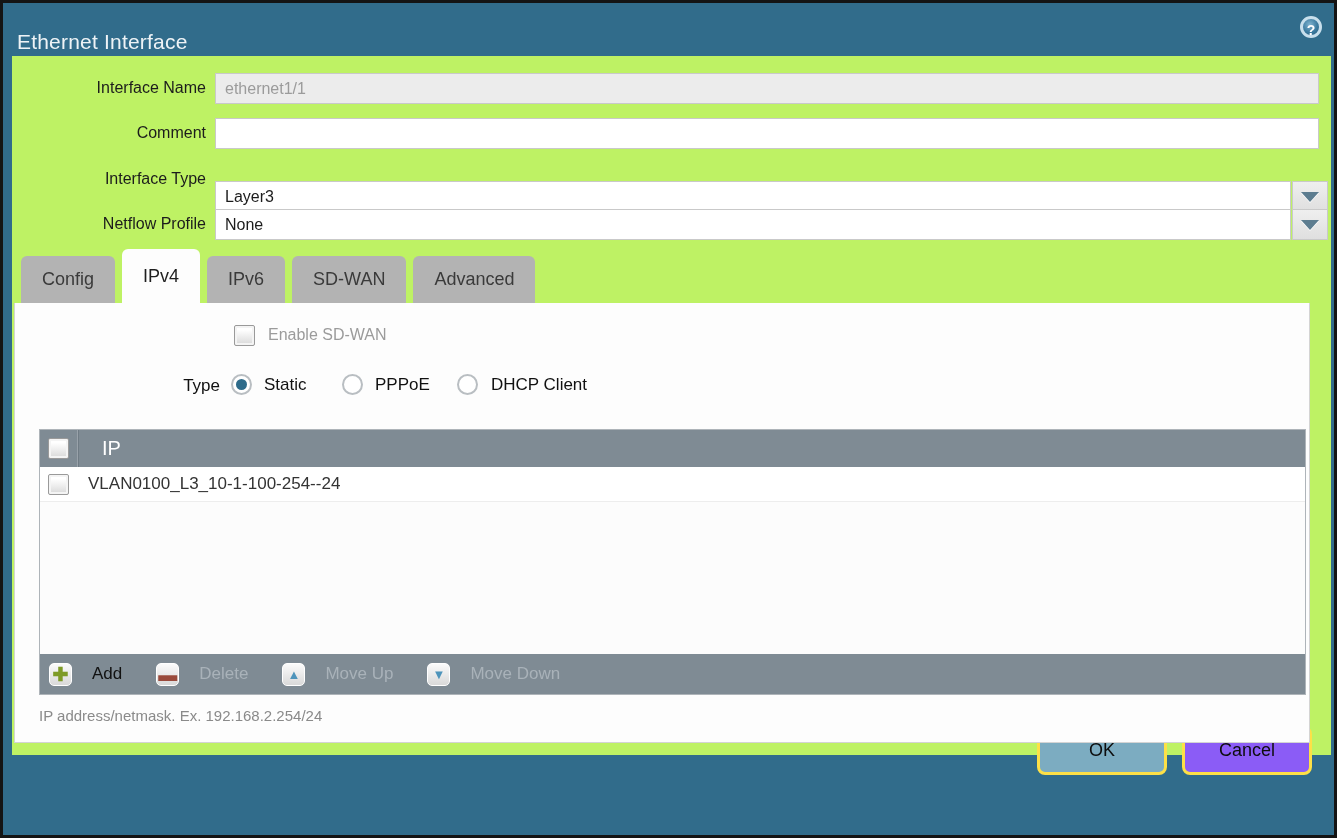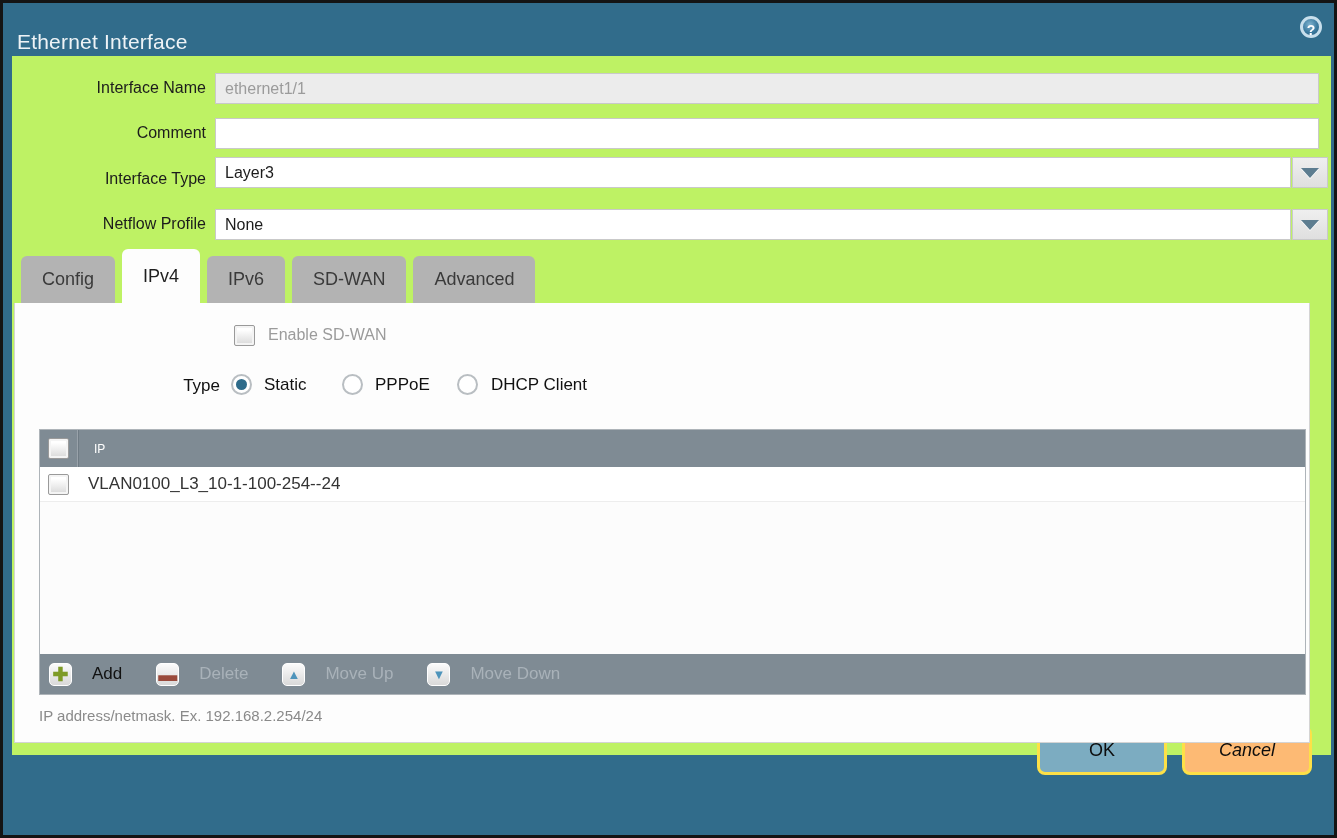--- a/index.html
+++ b/index.html
@@ -59,21 +59,21 @@
   .sdwan-row { position:absolute; left:0; top:22px; width:100%; height:22px; }
   .type-row { position:absolute; left:0; top:71px; width:100%; height:24px; }
   .type-label { position:absolute; left:0; width:205px; text-align:right; font-size:17px;
                 color:#111; line-height:24px; }
 
   
   .ip-table { position:absolute; left:24px; top:126px; width:1267px; border:1px solid #AEB4B9; }
   .tbl-header { height:37px; background:#7F8B94; color:#fff; display:flex; align-items:center; }
   .tbl-header .checkbox { margin:0 8px; }
   .col-div { width:1px; height:37px; background:#99A2AA; box-shadow:1px 0 0 #6F7B84; }
-  .tbl-header-label { margin-left:16px; font-size:12px; }
+  .tbl-header-label { margin-left:24px; font-size:20px; }
   .tbl-row { height:35px; background:#fff; border-bottom:1px solid #EDEDED; display:flex; align-items:center; }
   .tbl-row .checkbox { margin:0 8px; }
   .tbl-cell { margin-left:11px; font-size:17px; color:#333; }
   .tbl-empty { height:152px; background:#FCFCFC; }
 
   
   .toolbar { height:40px; background:#7F8B94; display:flex; align-items:center; padding-left:9px; }
   .tb-btn { display:flex; align-items:center; cursor:pointer; margin-right:34px; }
   .tb-icon { width:23px; height:23px; border-radius:5px; border:1px solid #fff;
              background:linear-gradient(#FBFBFB,#D9D9D9); display:flex; align-items:center;
@@ -85,42 +85,42 @@
   .glyph-minus { color:#9A4A3C; font-size:19px; }
   .glyph-up, .glyph-down { color:#4E94BB; font-size:13px; }
 
   .hint { position:absolute; left:24px; top:404px; font-size:15px; color:#8A8A8A; }
 
   
   .footer-btn { position:absolute; top:723px; width:130px; height:49px; border-radius:8px;
                 border:3px solid #fde047; font-size:18px; color:#0d0d0d; text-align:center;
                 line-height:43px; cursor:pointer; }
   .btn-ok { left:1034px; background:#7CACC1; }
-  .btn-cancel { left:1179px; background:#fdba74;font-style:italic; }
+  .btn-cancel { left:1179px; background:#8b5cf6; }
 </style>
 </head>
 <body>
 
 <div class="dialog">
 
   <div class="titlebar">
     <span class="title">Ethernet Interface</span>
     <div class="help">?</div>
   </div>
 
   <div class="body">
 
     <div class="row-label" style="top:17px;">Interface Name</div>
     <input class="text-input disabled" style="top: 17px;" type="text" disabled="" value="ethernet1/1">
 
     <div class="row-label" style="top:62px;">Comment</div>
     <input class="text-input" style="top: 62px;" type="text" value="">
 
     <div class="row-label" style="top:108px;">Interface Type</div>
-    <div class="dd" style="top:101px;">
+    <div class="dd" style="top:125px;">
       <div class="dd-value">Layer3</div>
       <div class="dd-btn">
         <div class="dd-arrow"></div>
       </div>
     </div>
 
     <div class="row-label" style="top:153px;">Netflow Profile</div>
     <div class="dd" style="top:153px;">
       <div class="dd-value">None</div>
       <div class="dd-btn">

